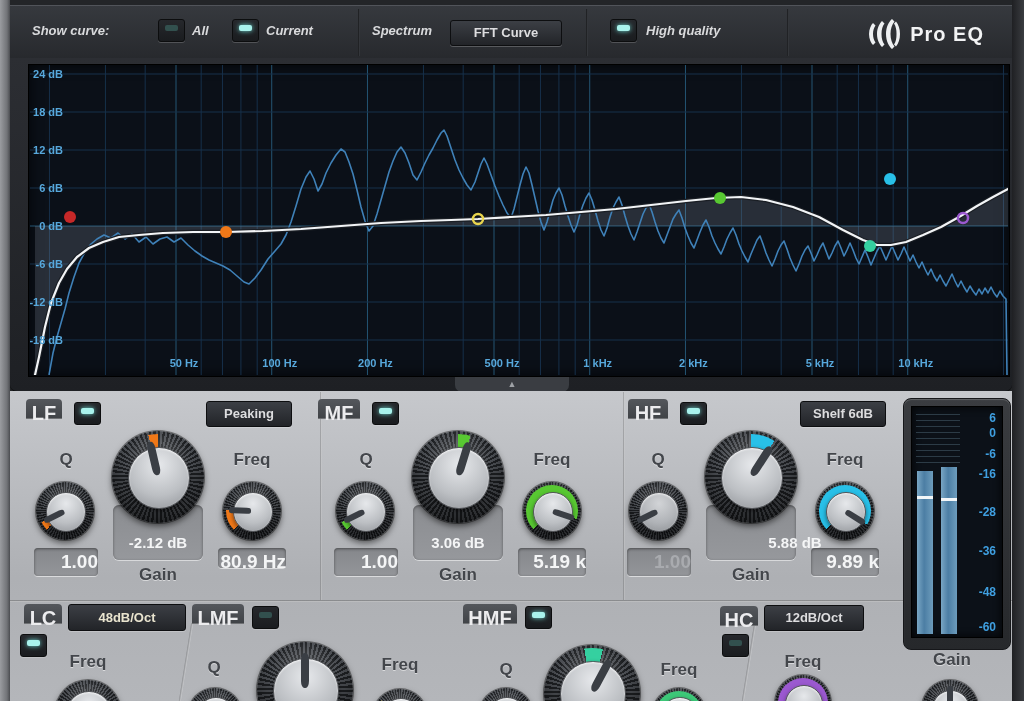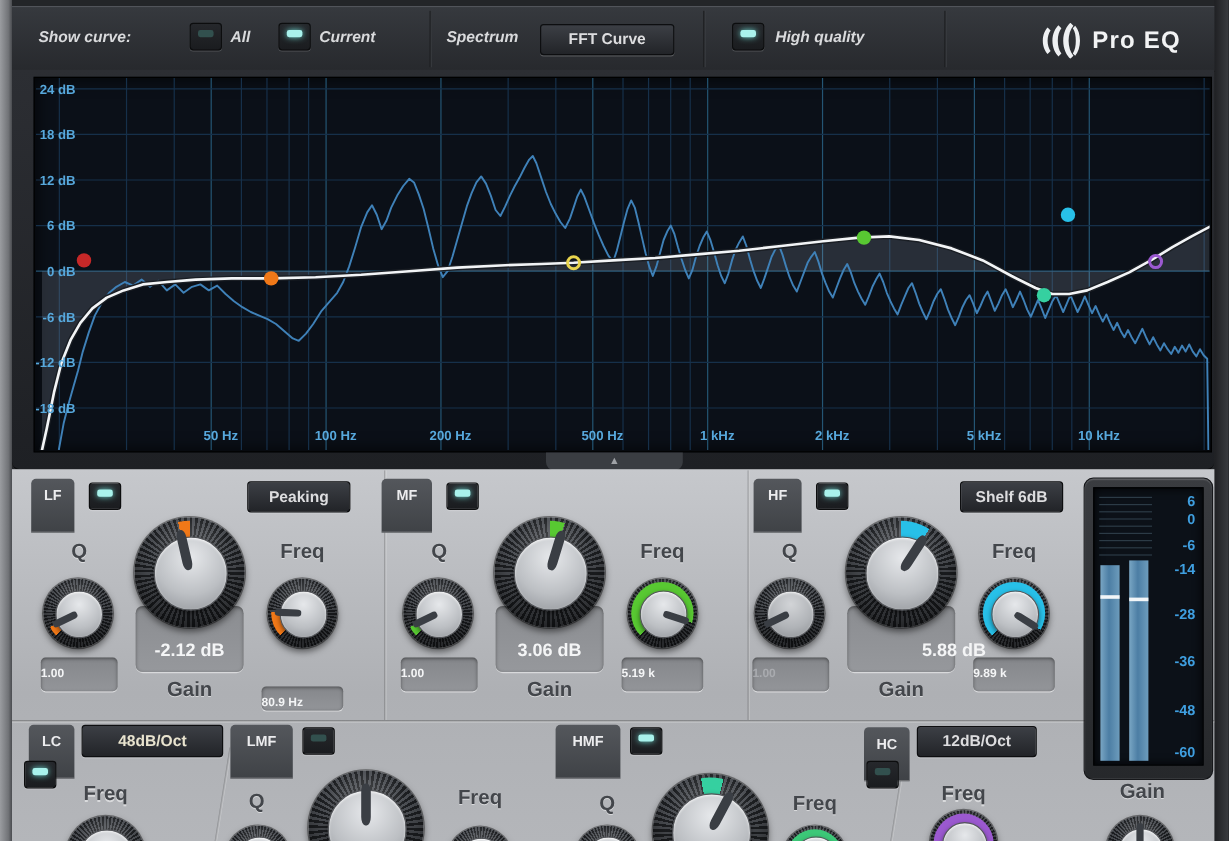--- a/index.html
+++ b/index.html
@@ -39,28 +39,28 @@
     background:#3a3d42;border-radius:0 0 7px 7px;text-align:center;
     color:#9fa2a6;font-size:9px;line-height:14px;}
   
   #control-panel{left:10px;top:391px;width:1002px;height:310px;
     background:linear-gradient(#c6c8cc,#aeb0b4 60%,#b4b6ba);}
   .seam-v{top:392px;width:2px;height:208px;
     background:linear-gradient(90deg,rgba(0,0,0,.25),rgba(255,255,255,.35));}
   #row-seam{left:10px;top:600px;width:1002px;height:2px;
     background:linear-gradient(rgba(0,0,0,.35),rgba(255,255,255,.45));}
   .seam-d{width:2px;height:78px;background:linear-gradient(90deg,rgba(0,0,0,.22),rgba(255,255,255,.3));}
-  .band-tab{height:45px;background:linear-gradient(#54575c,#3f4246);
-    border-radius:4px 4px 0 0;color:#ececee;font-size:12px;font-weight:bold;
+  .band-tab{height:20px;background:linear-gradient(#54575c,#3f4246);
+    border-radius:4px 4px 0 0;color:#ececee;font-size:20px;font-weight:bold;
     text-align:center;line-height:28px;box-shadow:0 -1px 0 rgba(255,255,255,.25) inset;}
   .knob-label{color:#43464b;font-size:17px;font-weight:bold;text-align:center;
     text-shadow:0 1px 0 rgba(255,255,255,.5);}
   .value-box{background:linear-gradient(#85878b,#939599);border-radius:4px;
     box-shadow:inset 0 1px 3px rgba(0,0,0,.45),0 1px 0 rgba(255,255,255,.55);
-    color:#f4f5f6;font-size:10px;font-weight:bold;text-align:left;}
+    color:#f4f5f6;font-size:19px;font-weight:bold;text-align:right;}
   .value-box.dim{color:#a9abaf;}
   .gain-recess{background:linear-gradient(#8b8d91,#96989c);border-radius:6px;
     box-shadow:inset 0 1px 3px rgba(0,0,0,.4),0 1px 0 rgba(255,255,255,.5);}
   
   .knob{border-radius:50%;
     background:
       radial-gradient(circle at 50% 32%,rgba(255,255,255,.28),rgba(0,0,0,0) 42%,rgba(0,0,0,.62) 88%),
       repeating-conic-gradient(#1d1f22 0deg 3deg,#4a4d52 3deg 6deg);
     box-shadow:0 3px 6px rgba(0,0,0,.55),0 0 0 1px rgba(0,0,0,.4);}
   .knob .arc{position:absolute;inset:3px;border-radius:50%;}
@@ -236,21 +236,21 @@
   <div class="abs knob" style="left:223px;top:482px;width:58px;height:58px;">
       <div class="arc" style="background:conic-gradient(from -135deg, #f07818 0deg 47deg, transparent 47deg 360deg);"></div>
       <div class="cap"></div>
       <div class="rot" style="transform:rotate(-88deg);">
         <div class="stick"></div>
       </div>
     </div>
   <div class="abs value-box" style="left:34px;top:548px;width:64px;height:28px;line-height:28px;">1.00</div>
   <div class="abs" style="left:113px;top:534px;width:90px;text-align:center;color:#f4f5f6;font-size:15px;font-weight:bold;">-2.12 dB</div>
   <div class="abs knob-label" style="left:123px;top:565px;width:70px;">Gain</div>
-  <div class="abs value-box" style="left:218px;top:572px;width:68px;height:20px;line-height:28px;">80.9 Hz</div>
+  <div class="abs value-box" style="left:218px;top:548px;width:68px;height:20px;line-height:28px;">80.9 Hz</div>
 
   <div class="abs band-tab" style="left:318px;top:399px;width:42px;">MF</div>
   <div class="abs checkbox on" style="left:372px;top:402px;">
       <span class="led"></span>
     </div>
   <div class="abs knob-label" style="left:346px;top:450px;width:40px;">Q</div>
   <div class="abs gain-recess" style="left:413px;top:505px;width:90px;height:55px;"></div>
   <div class="abs knob" style="left:336px;top:482px;width:58px;height:58px;">
       <div class="arc" style="background:conic-gradient(from -135deg, #58c832 0deg 19deg, transparent 19deg 360deg);"></div>
       <div class="cap"></div>
@@ -399,18 +399,18 @@
     <div class="ladder" style="left:916px;top:450px;width:44px;"></div>
     <div class="ladder" style="left:916px;top:456px;width:44px;"></div>
     <div class="ladder" style="left:916px;top:462px;width:44px;"></div>
     <div class="meter-bar" style="left:917px;top:471px;width:16px;height:163px;"></div>
     <div class="meter-peak" style="left:917px;top:496px;width:16px;"></div>
     <div class="meter-bar" style="left:941px;top:467px;width:16px;height:167px;"></div>
     <div class="meter-peak" style="left:941px;top:498px;width:16px;"></div>
     <div class="meter-label" style="left:966px;top:411px;">6</div>
     <div class="meter-label" style="left:966px;top:426px;">0</div>
     <div class="meter-label" style="left:966px;top:447px;">-6</div>
-    <div class="meter-label" style="left:966px;top:467px;">-14</div>
+    <div class="meter-label" style="left:966px;top:467px;">-16</div>
     <div class="meter-label" style="left:966px;top:505px;">-28</div>
     <div class="meter-label" style="left:966px;top:544px;">-36</div>
     <div class="meter-label" style="left:966px;top:585px;">-48</div>
     <div class="meter-label" style="left:966px;top:620px;">-60</div>
   </div>
 
 </body></html>

